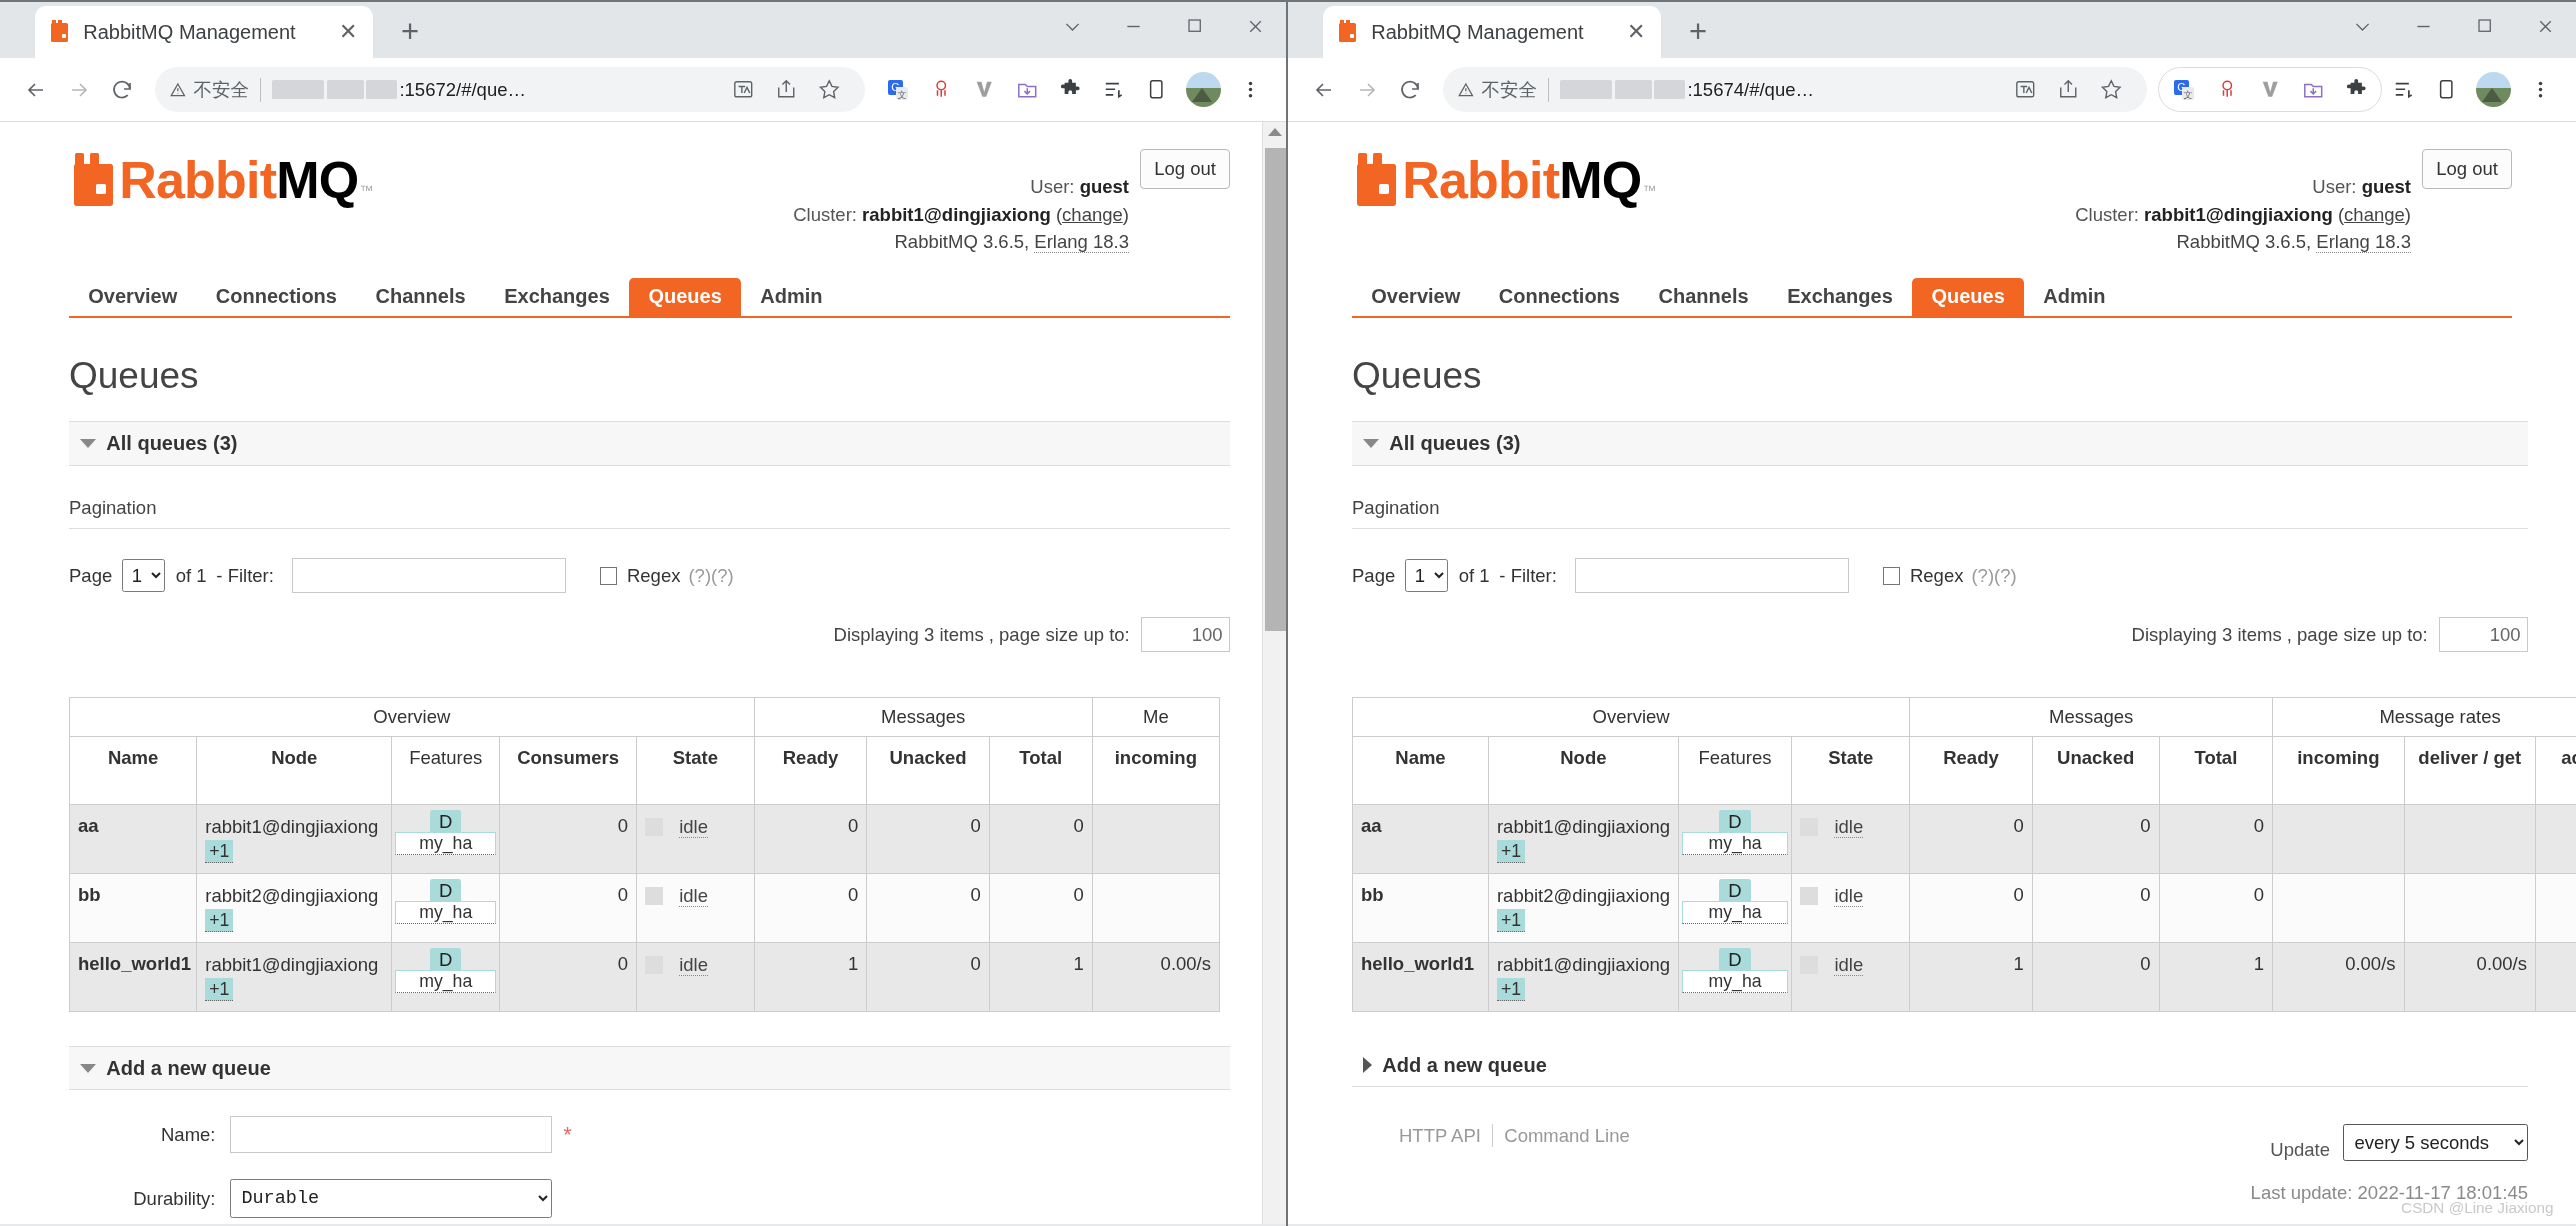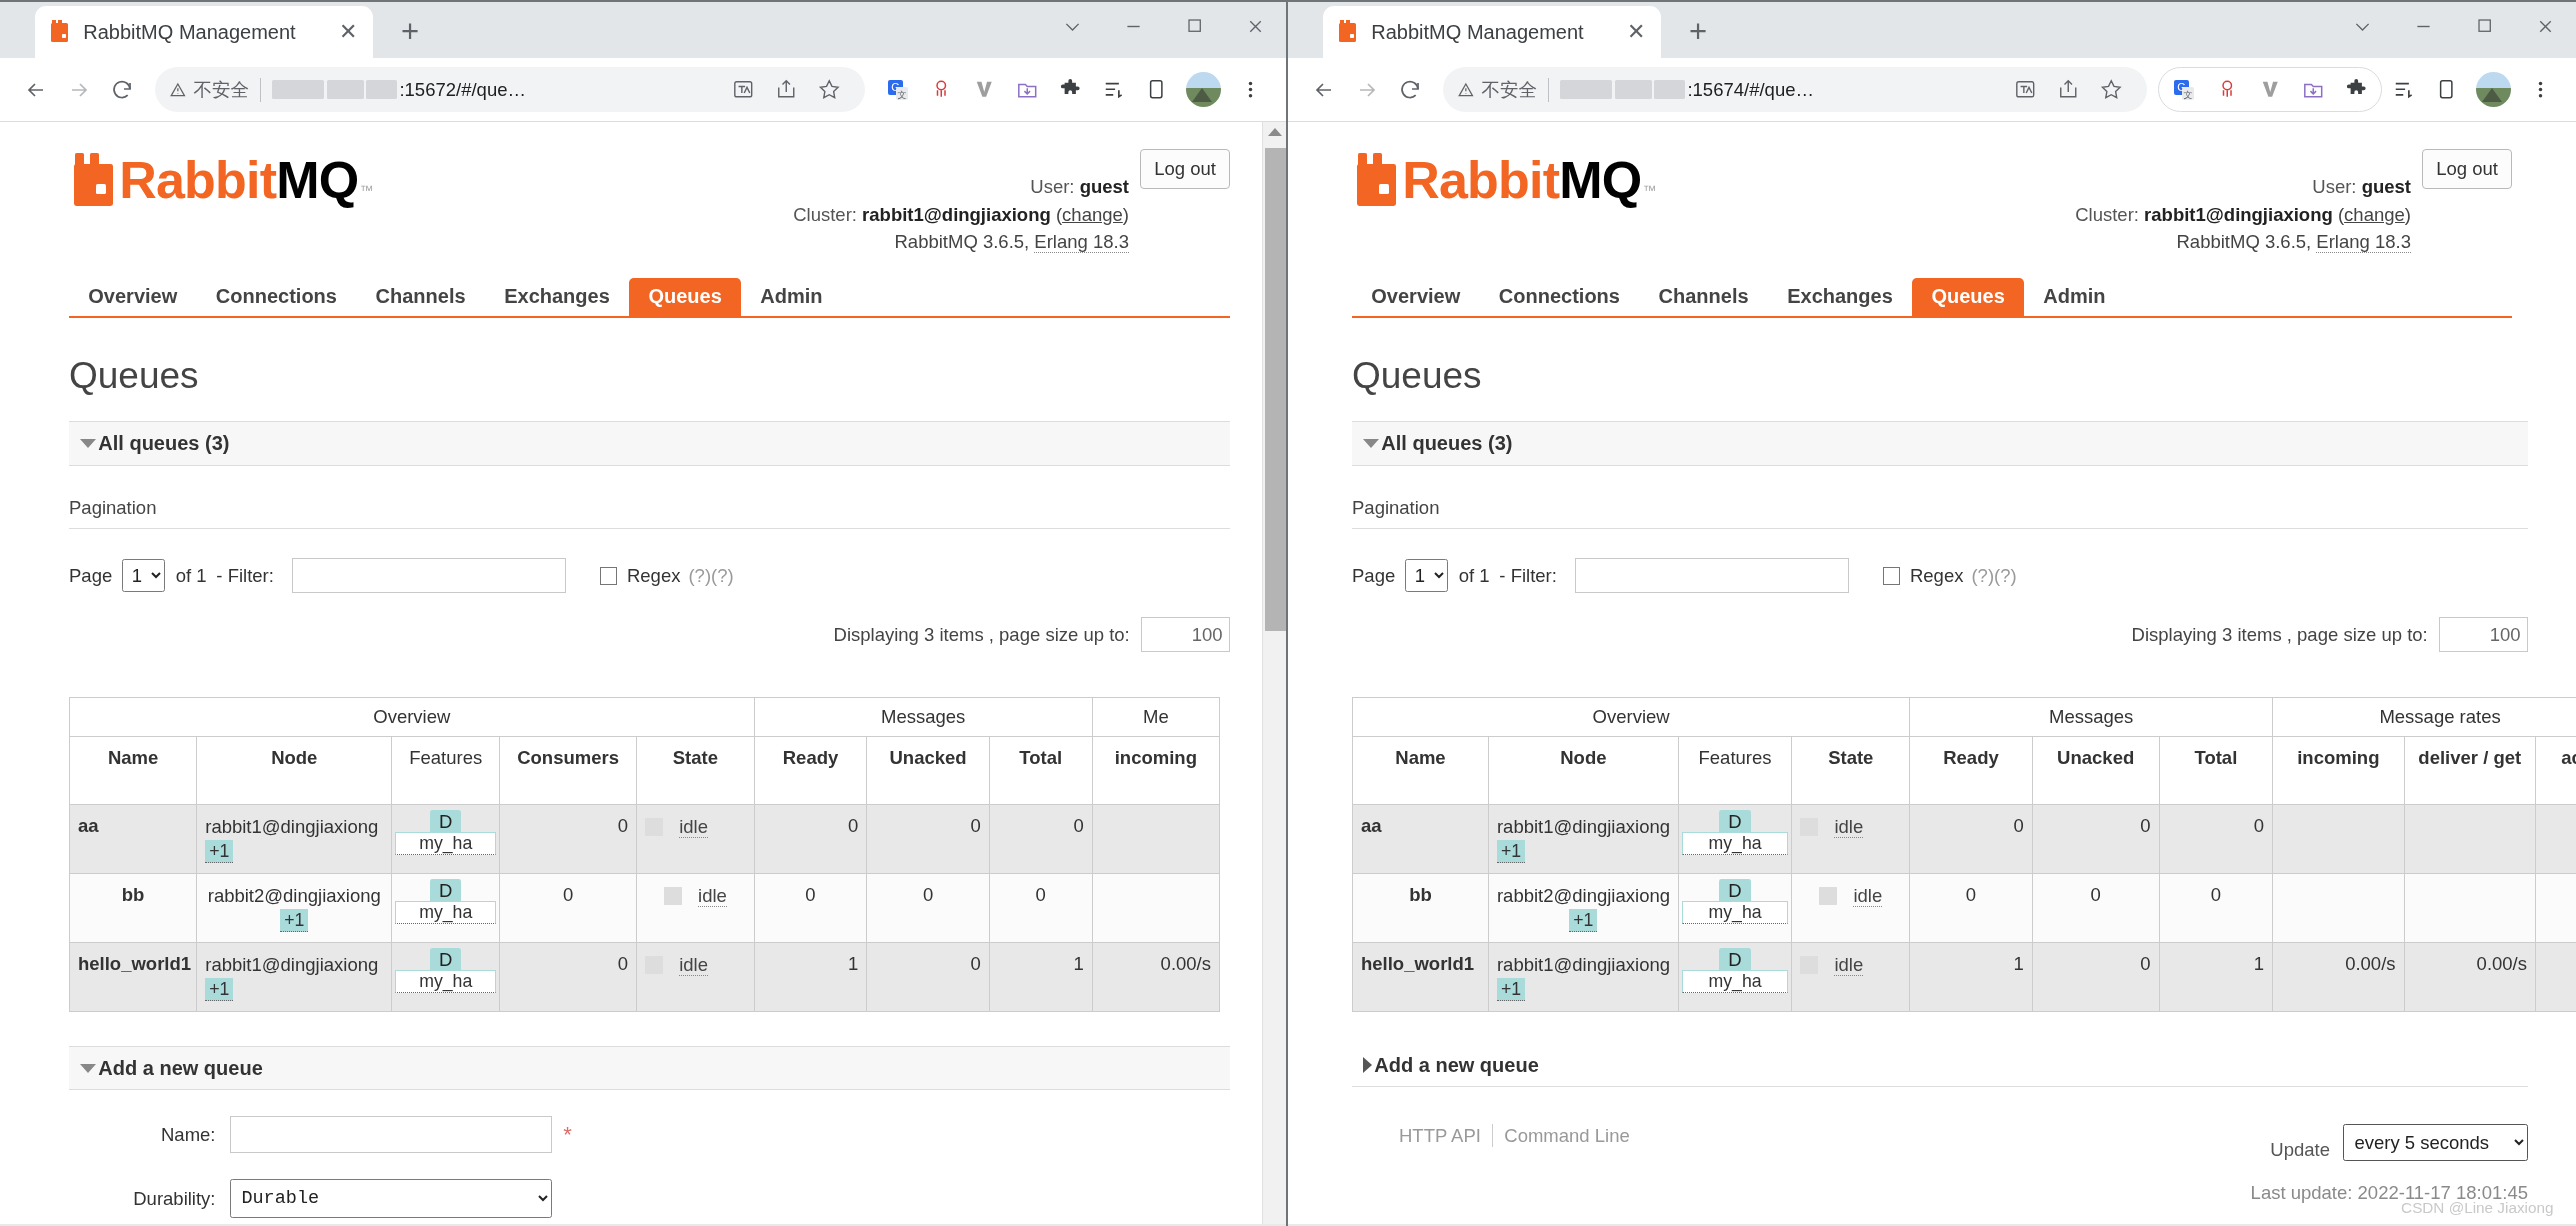--- a/index.html
+++ b/index.html
@@ -153,21 +153,21 @@
     font-size: 20px; font-weight: bold; color: #444; padding: 6.4px 19.3px 8px 19.3px;
     cursor: pointer; line-height: 1.2;
   }
   .navtab.active { background: #f26522; color: #ffffff; border-radius: 4.8px 4.8px 0 0; }
 
   h1.page-title { font-size: 37px; font-weight: normal; color: #444; margin: 37px 0 24px 0; }
 
   
   .section-bar {
     background: #f7f7f7; border-top: 0.8px solid #ddd; border-bottom: 0.8px solid #ddd;
-    padding: 9.7px 11.3px; display: flex; align-items: center; gap: 2px;
+    padding: 9.7px 11.3px; display: flex; align-items: center; gap: 10px;
     font-size: 20px; font-weight: bold; color: #333;
   }
   .tri-down { width: 0; height: 0; border-left: 8px solid transparent; border-right: 8px solid transparent; border-top: 9.7px solid #888; }
   .tri-right { width: 0; height: 0; border-top: 8px solid transparent; border-bottom: 8px solid transparent; border-left: 9.7px solid #555; }
 
   .pagination-label { font-size: 18.5px; color: #444; margin: 31px 0 9.7px 0; }
   .hr { border-top: 0.8px solid #ddd; }
 
   .pg-row { display: flex; align-items: center; gap: 0; margin-top: 29px; font-size: 18.5px; color: #333; }
   .pg-row .lbl { margin-right: 9.7px; }
@@ -202,21 +202,21 @@
   table.qtable th.group {
     font-weight: normal; text-align: center; padding: 8px 4.8px; background: #fff;
     border-bottom: 1.6px solid #ccc;
   }
   table.qtable th.col {
     font-weight: bold; text-align: center; padding: 9.7px 6.4px 35px 6.4px; background: #fff;
   }
   table.qtable th.col.light { font-weight: normal; }
   table.qtable td { padding: 9.7px 8px; height: 63px; }
   table.qtable tr.odd  td { background: #e8e8e8; }
-  table.qtable tr.even td { background: #fbfbfb; text-align: center; }
+  table.qtable tr.even td { background: #fbfbfb; }
   td.name { font-weight: bold; color: #222; }
   td.node { color: #5a5a5a; font-size: 17.7px; line-height: 1.25; }
   td.num  { text-align: right; color: #444; }
   .tag-plus {
     display: inline-block; background: #a9dbdb; color: #333; padding: 0 4px;
     border-bottom: 0.8px dotted #666; font-size: 17.7px; margin-top: 2.4px;
   }
   .features-cell { text-align: center; padding: 4.8px 3.2px !important; }
   .feat-d {
     display: inline-block; background: #a9dbdb; color: #222; font-size: 18.5px;

